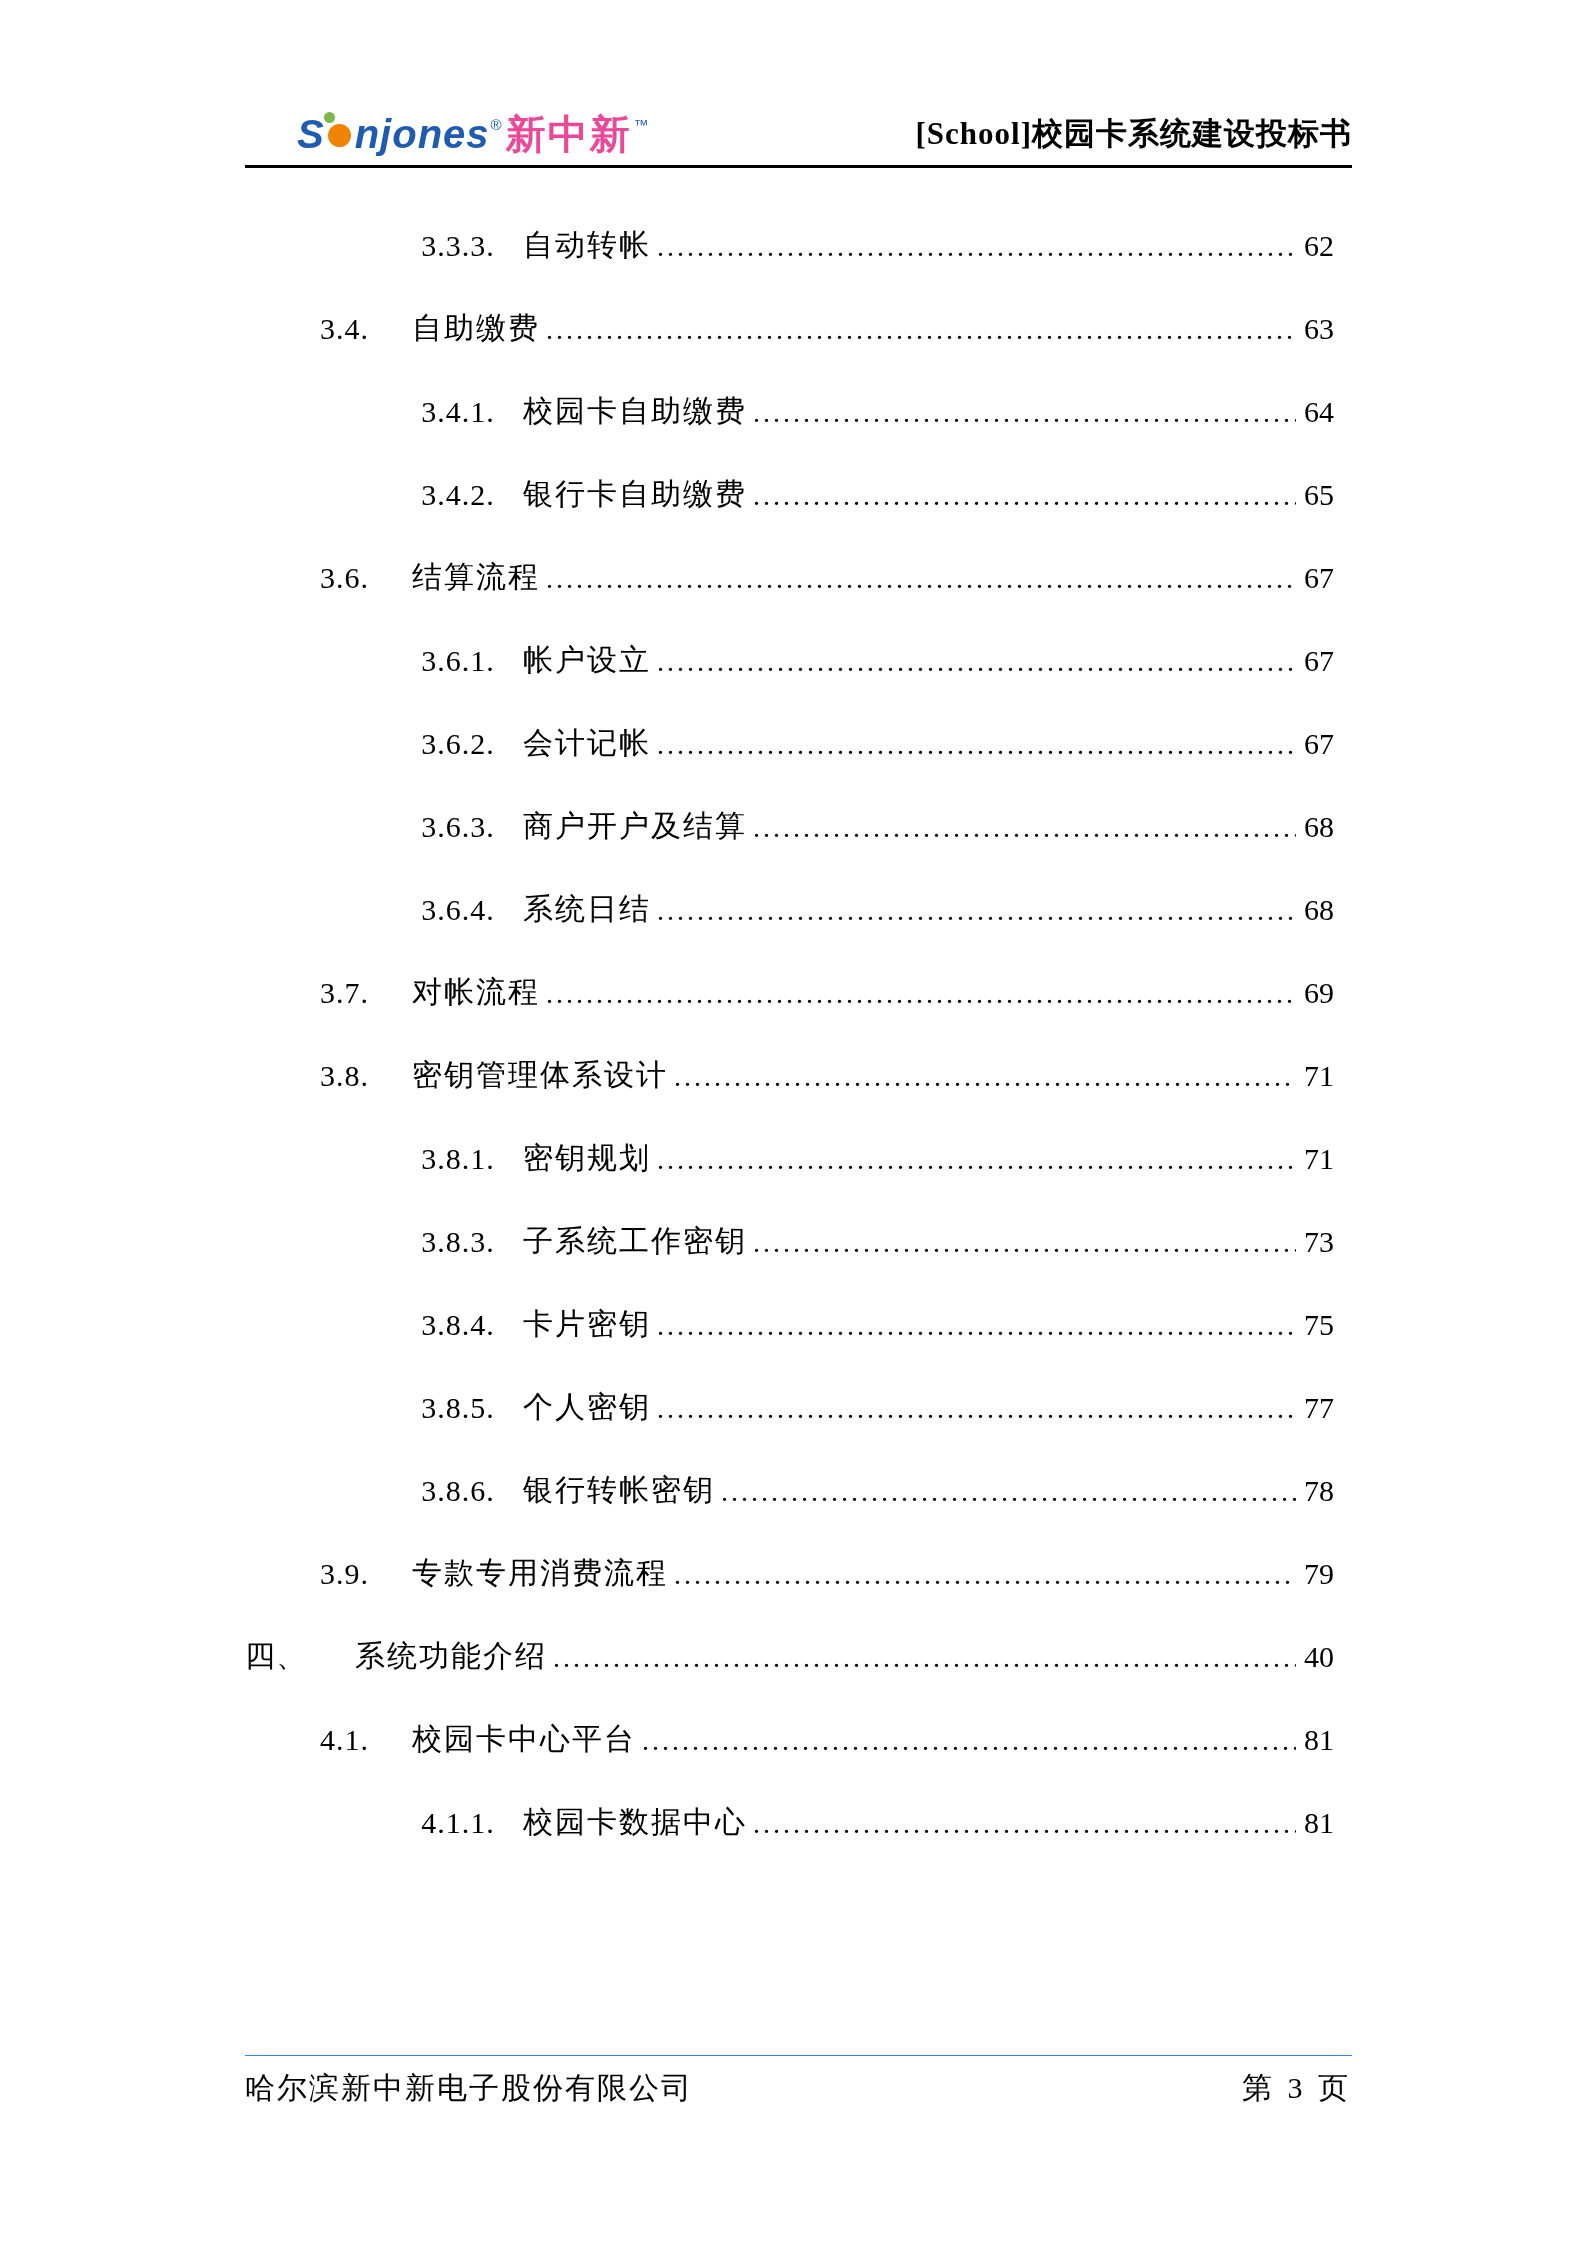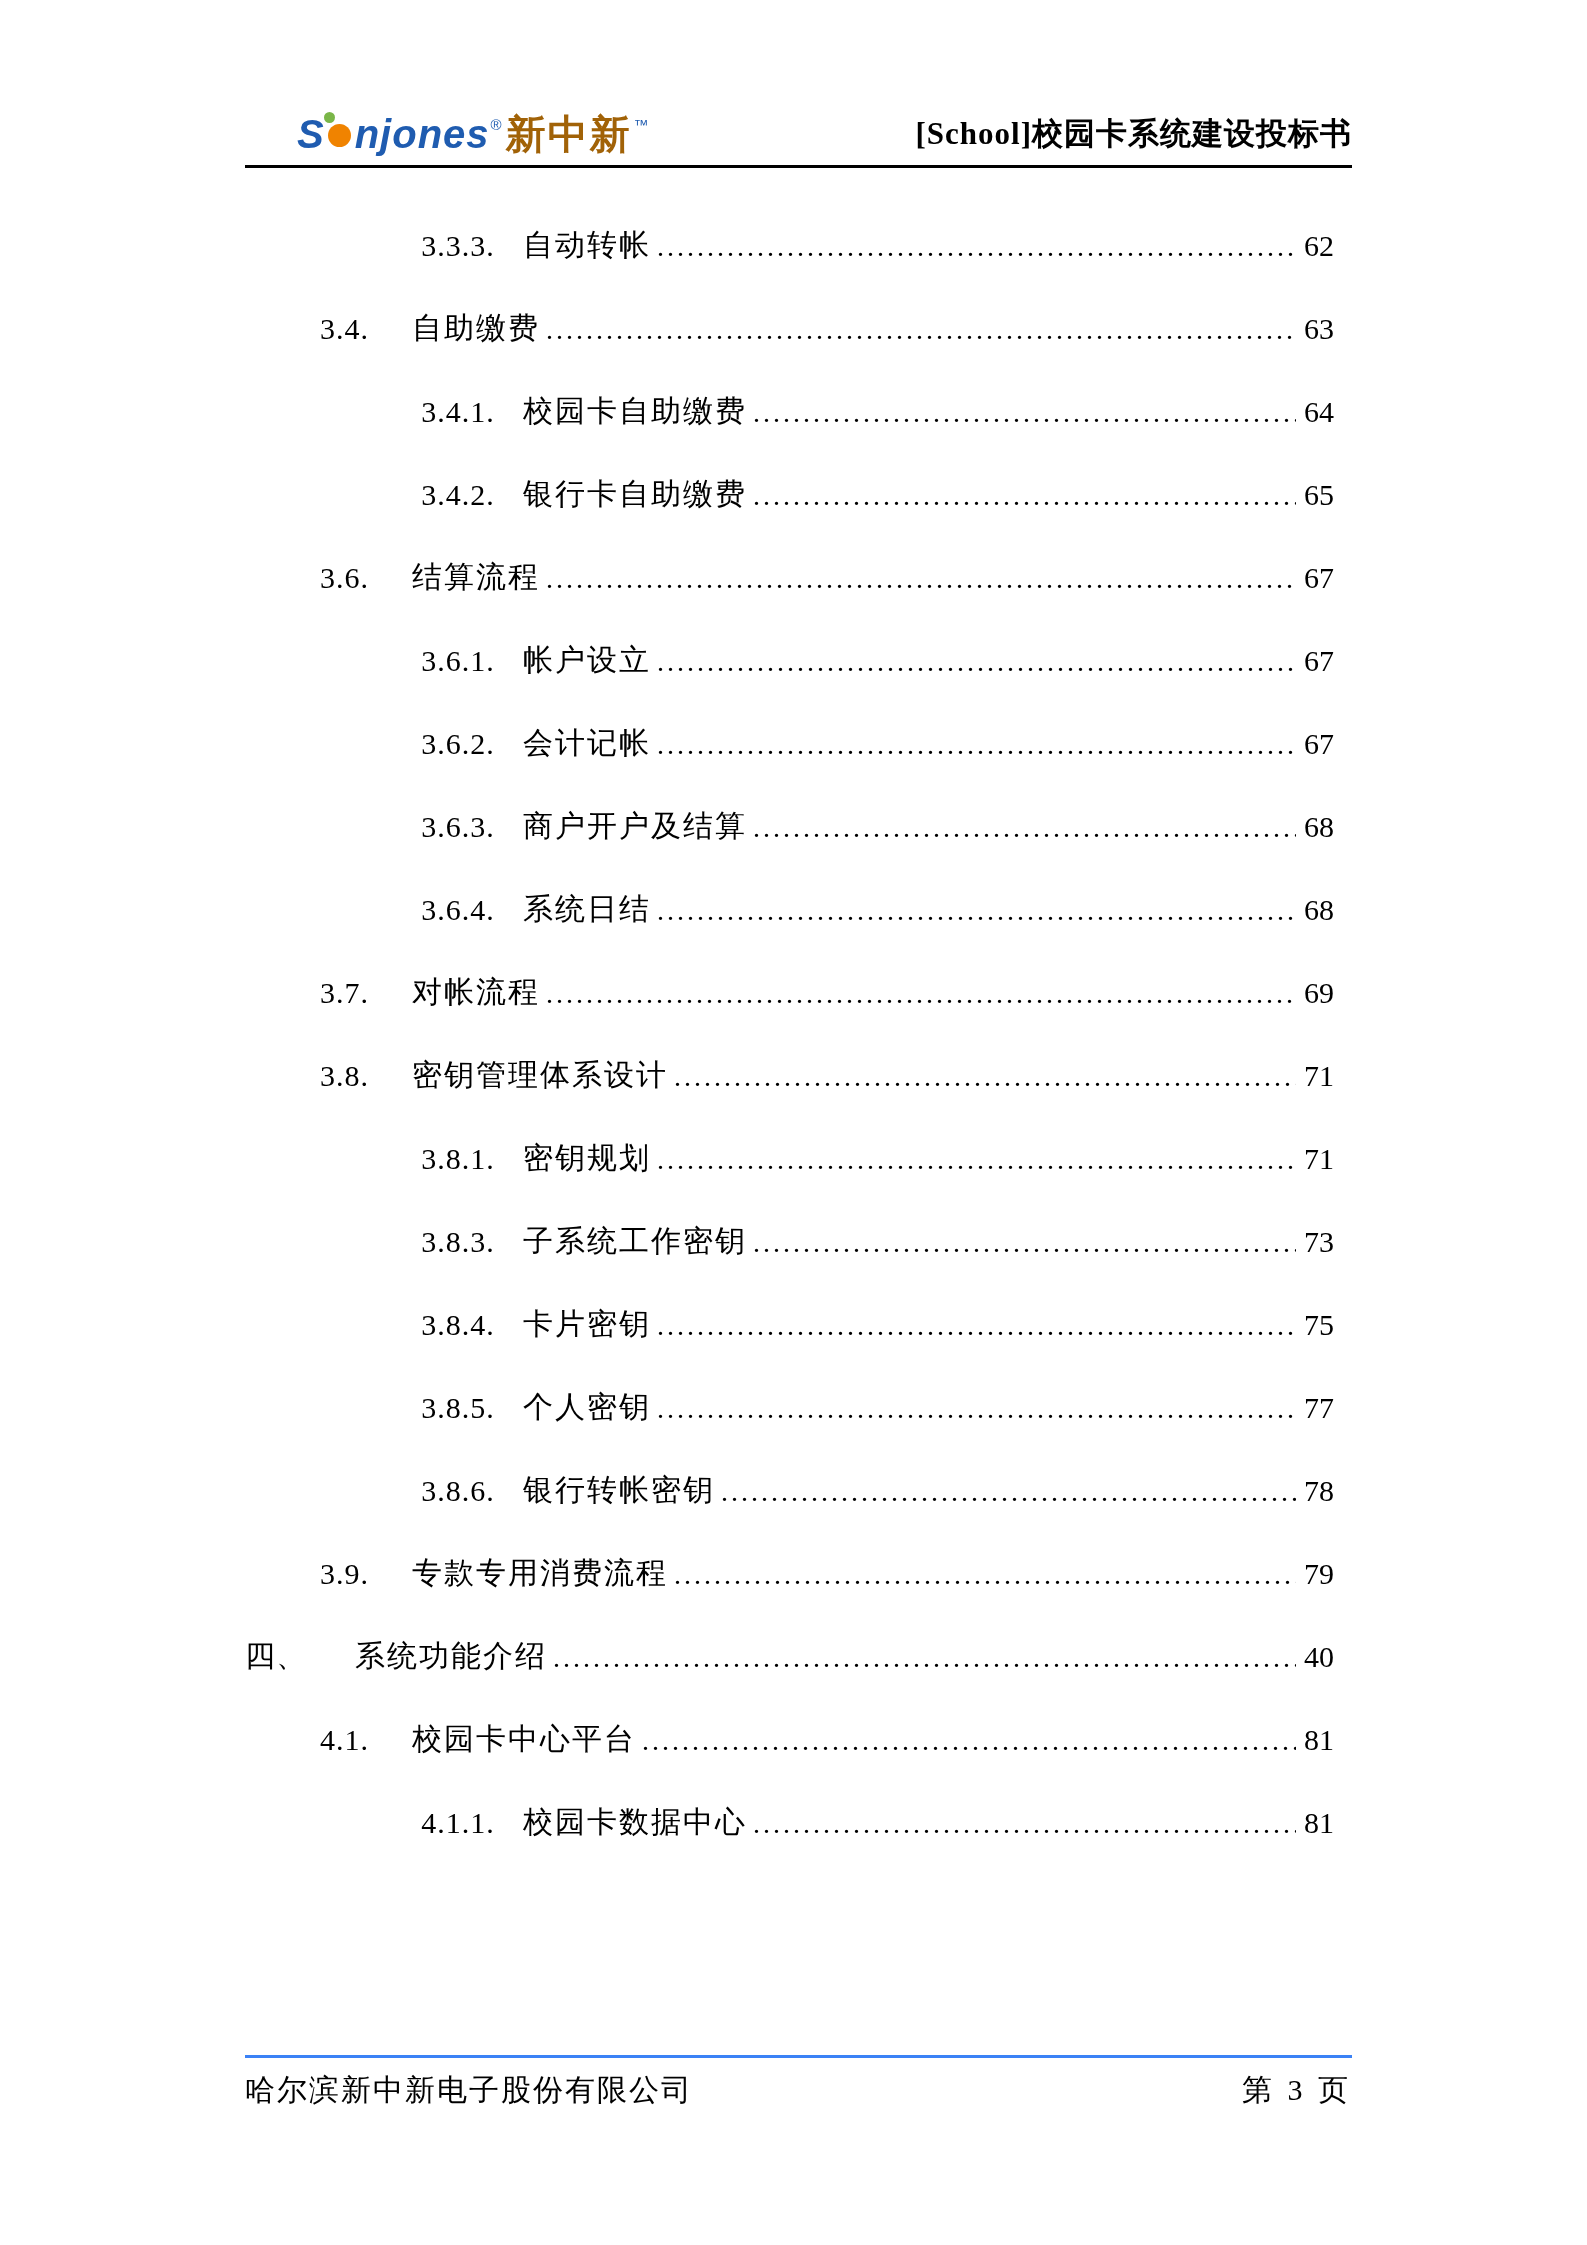--- a/index.html
+++ b/index.html
@@ -76,21 +76,21 @@
     font-size: 15px;
     color: #1f5cb0;
     vertical-align: super;
     position: relative;
     top: -18px;
     margin-left: 1px;
   }
   .logo .cn {
     font-weight: bold;
     font-size: 40px;
-    color: #a16207;
+    color: #ec4899;
     margin-left: 4px;
     letter-spacing: 2px;
   }
   .logo .tm {
     font-family: "Liberation Sans", sans-serif;
     font-size: 15px;
     color: #1f5cb0;
     position: relative;
     top: -18px;
     margin-left: 2px;
@@ -148,21 +148,21 @@
     min-width: 48px;
     text-align: left;
   }
 
   
   .footer {
     position: absolute;
     top: 2055px;
     left: 245px;
     right: 235px;
-    border-top: 3px solid #3b82f6;
+    border-top: 1px solid #3b82f6;
     padding-top: 12px;
     display: flex;
     justify-content: space-between;
     align-items: baseline;
     font-size: 30px;
   }
   .footer .company { letter-spacing: 2px; }
   .footer .page-label { letter-spacing: 4px; margin-left: 28px; }
 </style>
 </head>

